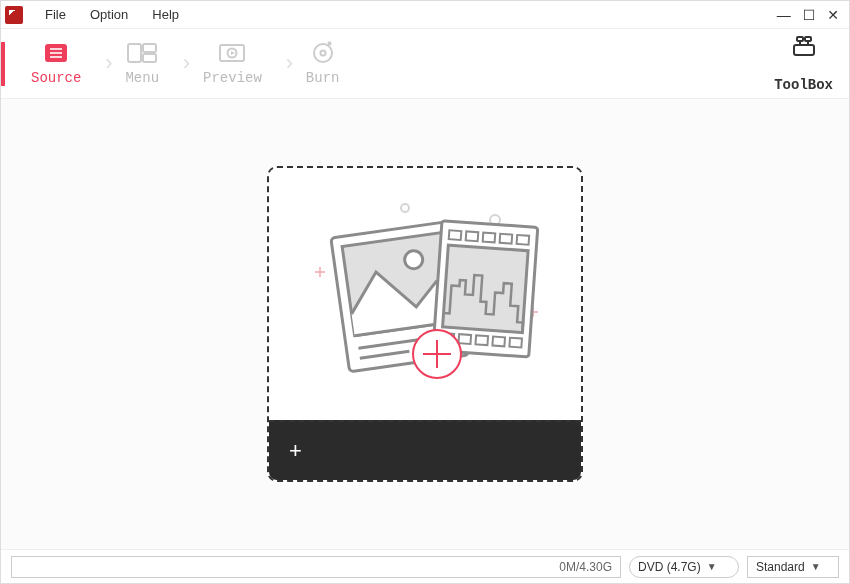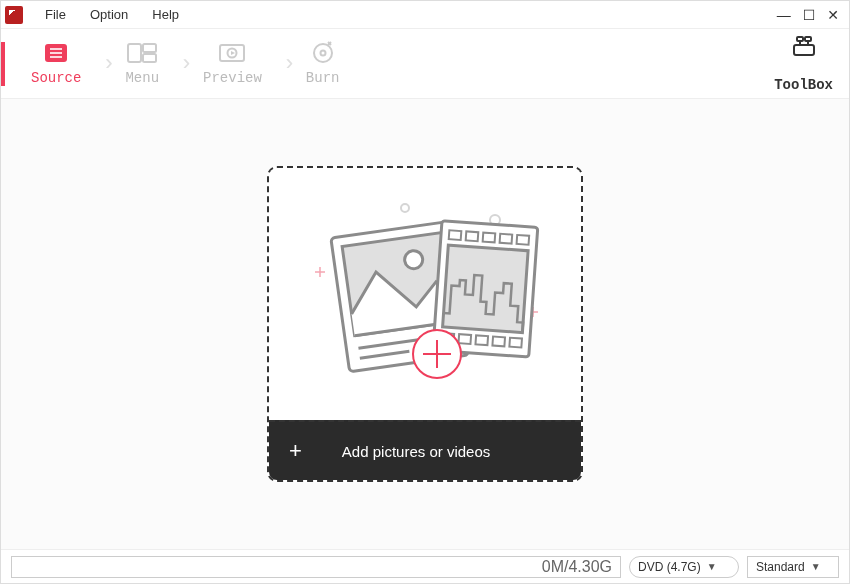--- a/index.html
+++ b/index.html
@@ -23,21 +23,21 @@
   .toolbox { margin-left:auto; display:flex; flex-direction:column; align-items:center; gap:16px; cursor:pointer; color:#333;}
   .toolbox .tlabel { font-size:14px; font-weight:bold;}
 
   .main { flex:1; display:flex; align-items:center; justify-content:center; background:#fbfbfb; }
   .dropzone { width:316px; height:316px; border:2px dashed #333; border-radius:10px; overflow:hidden; display:flex; flex-direction:column; background:#fff; cursor:pointer;}
   .illustration { flex:1; display:flex; align-items:center; justify-content:center; position:relative; }
   .addbar { height:60px; background:#2b2b2b; color:#fff; display:flex; align-items:center; font-size:15px; padding-left:20px; border-top:2px dashed #333; }
   .addbar .plus { font-size:22px; margin-right:40px; font-weight:300; }
 
   .statusbar { height:34px; display:flex; align-items:center; gap:8px; padding:0 10px; border-top:1px solid #eee; }
-  .capacity-field { flex:1; border:1px solid #ccc; height:22px; display:flex; align-items:center; justify-content:flex-end; padding:0 8px; color:#666; font-size:16px; background:#fff; }
+  .capacity-field { flex:1; border:1px solid #ccc; height:22px; display:flex; align-items:center; justify-content:flex-end; padding:0 8px; color:#666; font-size:12px; background:#fff; }
   .combo { border:1px solid #ccc; height:22px; display:flex; align-items:center; padding:0 4px 0 8px; gap:6px; font-size:12px; background:#fff; cursor:pointer; }
   .combo.disc { width:110px;border-radius:11px; }
   .combo.qual { width:92px;padding-left:8px; }
   .caret { font-size:10px; color:#555; }
 </style>
 </head>
 <body>
 
 <div class="window">
 
@@ -165,21 +165,20 @@
             </g>
           </g>
 
           <circle cx="142" cy="160" r="24" fill="#fff" stroke="#ef3e5c" stroke-width="2"></circle>
           <line x1="142" y1="146" x2="142" y2="174" stroke="#ef3e5c" stroke-width="2"></line>
           <line x1="128" y1="160" x2="156" y2="160" stroke="#ef3e5c" stroke-width="2"></line>
         </svg>
       </div>
       <div class="addbar">
         <span class="plus">+</span>
-        <span>Add pictures or videos</span>
       </div>
     </div>
   </div>
 
   <div class="statusbar">
     <div class="capacity-field">
       <span>0M/4.30G</span>
     </div>
     <div class="combo disc">
       <span>DVD (4.7G)</span>

